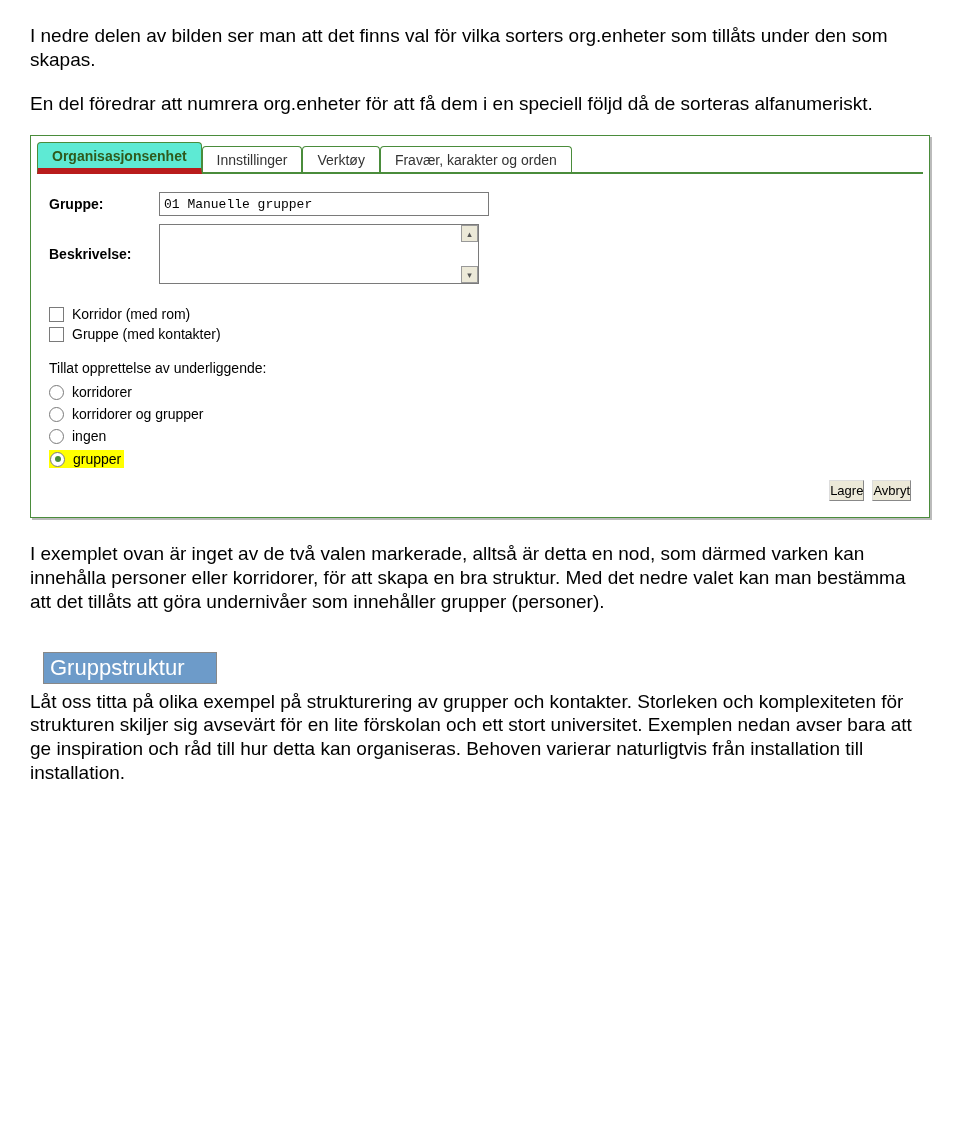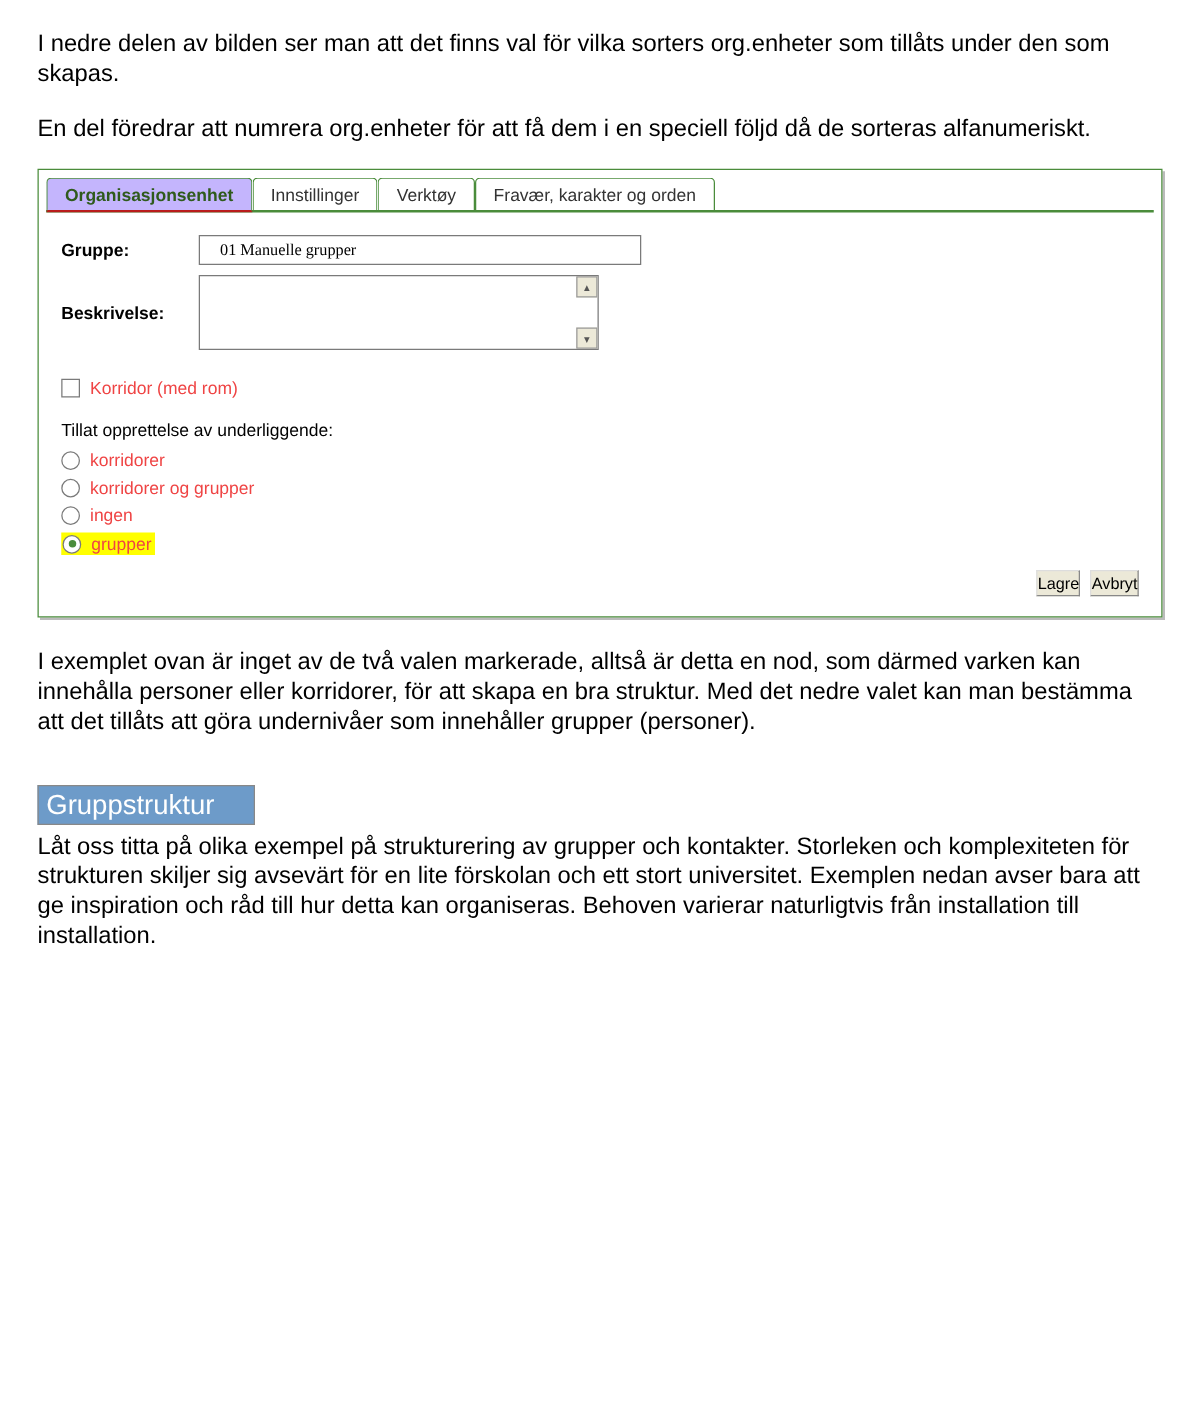--- a/index.html
+++ b/index.html
@@ -39,22 +39,22 @@
     color: #333;
     position: relative;
     margin-right: 0;
     border-top-left-radius: 4px;
     border-top-right-radius: 4px;
     cursor: pointer;
   }
   .tab.active {
     font-weight: bold;
     color: #2f5a1c;
-    background: #c4b5fd;
-    border-bottom: 2px solid #b91c1c;
+    background: #5eead4;
+    border-bottom: 6px solid #b91c1c;
     margin-bottom: -2px;
     z-index: 2;
   }
   .panel-body {
     font-family: Verdana, Arial, sans-serif;
     font-size: 14px;
     padding: 18px 12px 10px 12px;
   }
   .row {
     display: flex;
@@ -70,24 +70,24 @@
   }
   .org-name {
     font-weight: bold;
     font-size: 15px;
   }
   .label-col {
     width: 110px;
     font-weight: bold;
   }
   .text-input {
-    font-family: Liberation Serif, serif;
+    font-family: Liberation Mono, monospace;
     font-size: 13px;
     border: 1px solid #7a7a7a;
-    padding: 2px 16px;
+    padding: 2px 4px;
     height: 18px;
     box-sizing: content-box;
   }
   .textarea-wrap {
     position: relative;
     display: inline-block;
   }
   .fake-textarea {
     width: 320px;
     height: 60px;
@@ -169,29 +169,29 @@
     border-left-color: #ddd;
     cursor: pointer;
   }
   .heading-bar {
     background: #6699cc;
     background: linear-gradient(#7fa9d4, #567faa);
     border: 1px solid #888;
     padding: 2px 6px;
     font-size: 22px;
     color: #fff;
-    margin: 18px 0 2px 0;
+    margin: 18px 0 2px 13px;
     display: inline-block;
     width: 160px;
   }
   .heading-bar {
     background: #6d9bc9;
     color: #fff;
   }
-  .sub-label { color:#ef4444; }
+  .sub-label { color:#000000; }
 </style>
 </head>
 <body>
 
 
 
 <p class="para">I nedre delen av bilden ser man att det finns val för vilka sorters org.enheter som tillåts under den som skapas.</p>
 <p class="para">En del föredrar att numrera org.enheter för att få dem i en speciell följd då de sorteras alfanumeriskt.</p>
 
 <div class="panel-outer">
@@ -218,20 +218,24 @@
         <div class="scroll-btn scroll-down">▾</div>
       </span>
     </div>
 
     <div class="section-gap"></div>
 
     <div class="checkbox-row">
       <span class="checkbox"></span>
       <span class="sub-label">Korridor (med rom)</span>
     </div>
+    <div class="checkbox-row">
+      <span class="checkbox"></span>
+      <span class="sub-label">Gruppe (med kontakter)</span>
+    </div>
 
     <div class="section-gap"></div>
 
     <div style="margin-bottom:8px">Tillat opprettelse av underliggende:</div>
 
     <div class="radio-row">
       <span class="radio"></span>
       <span class="sub-label">korridorer</span>
     </div>
     <div class="radio-row">

